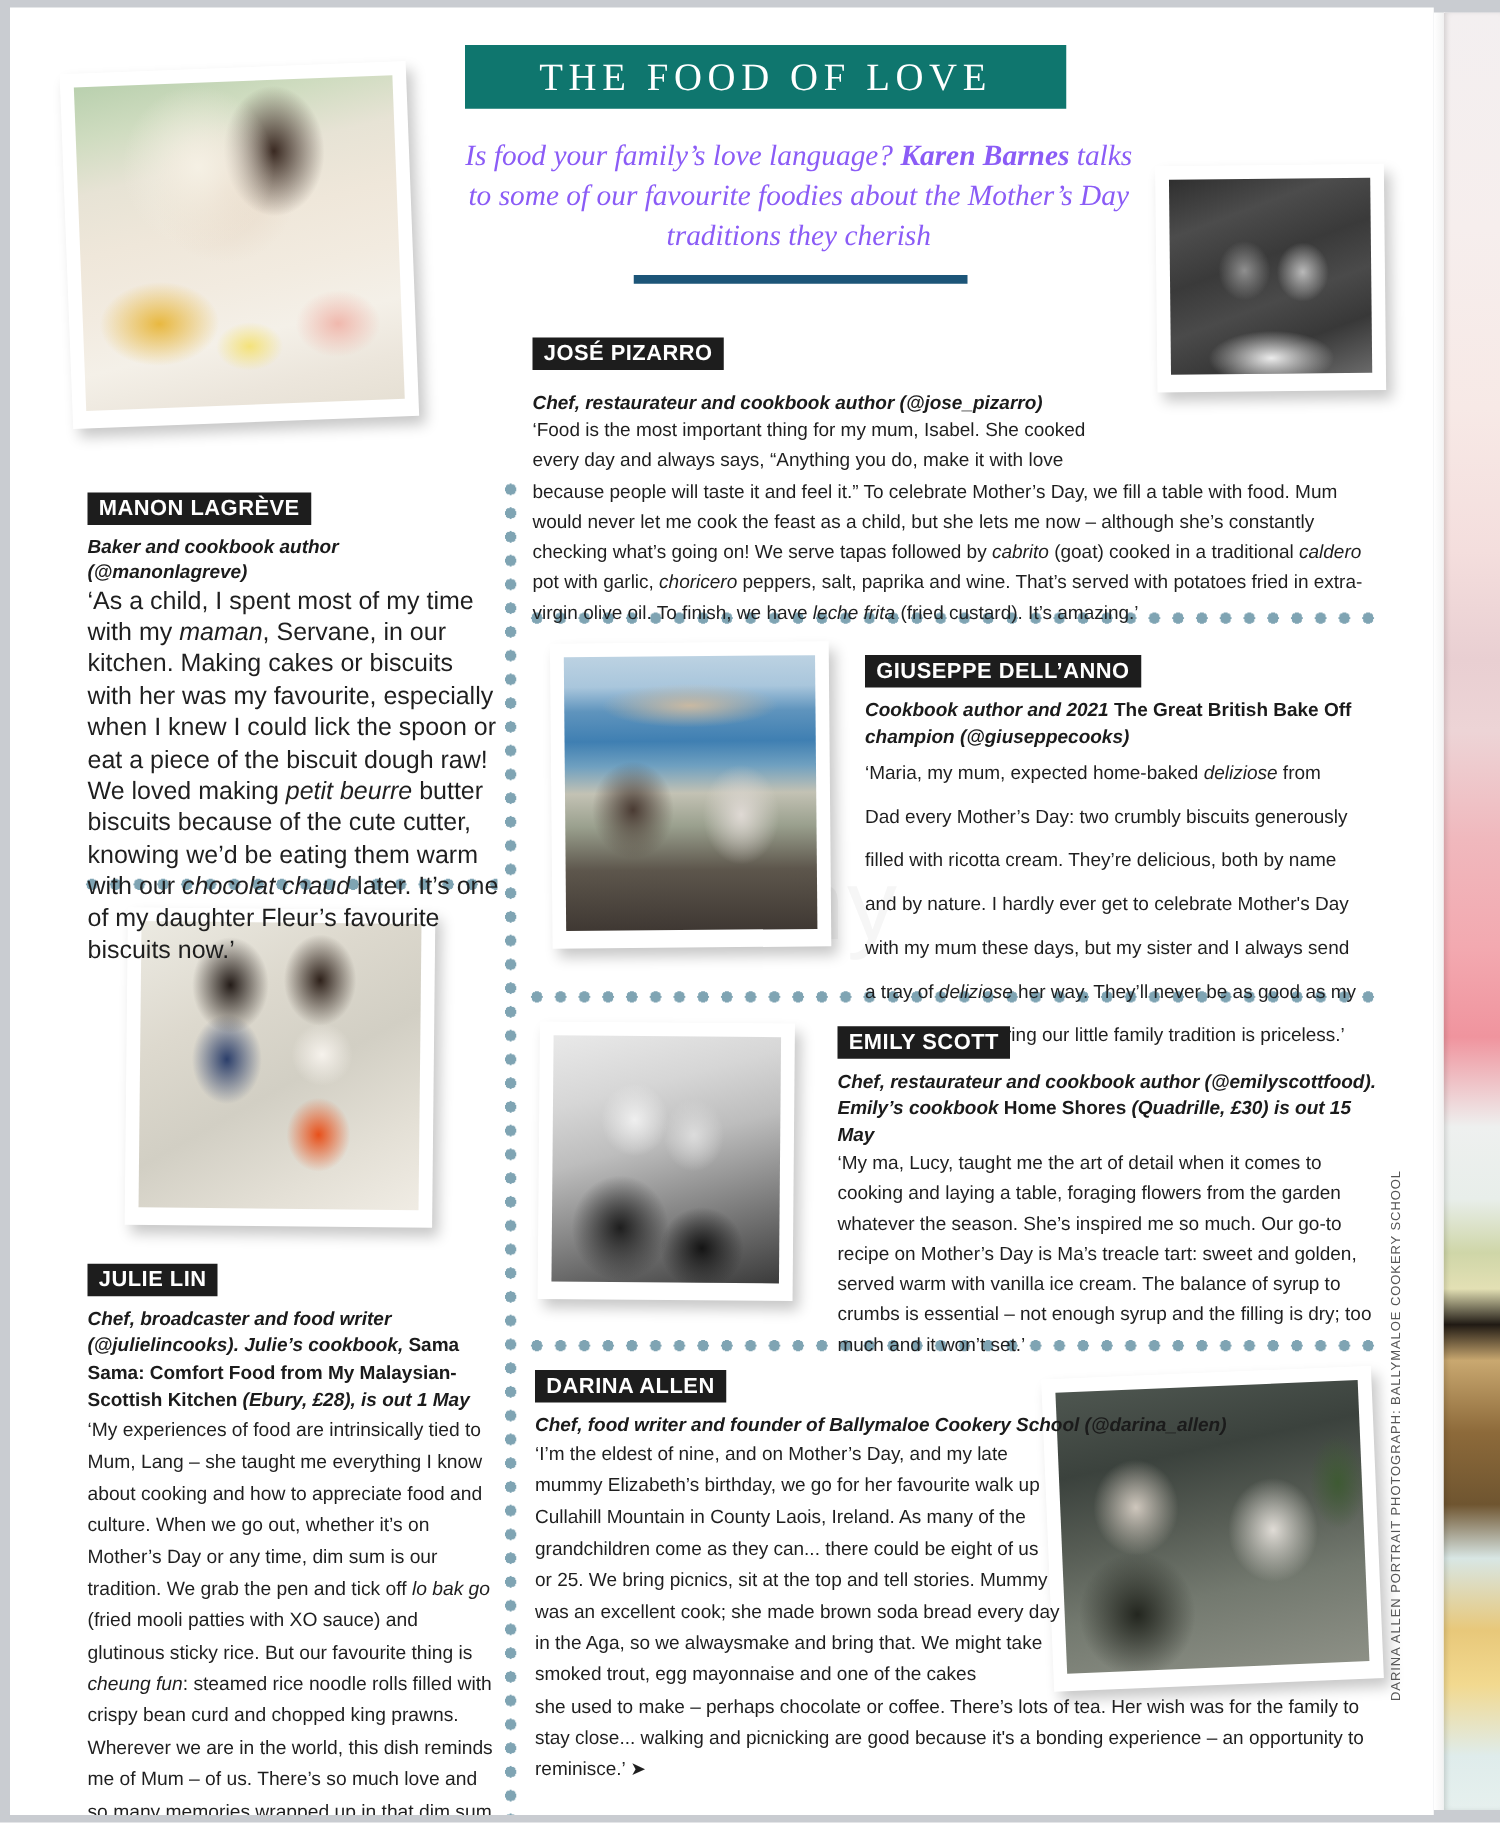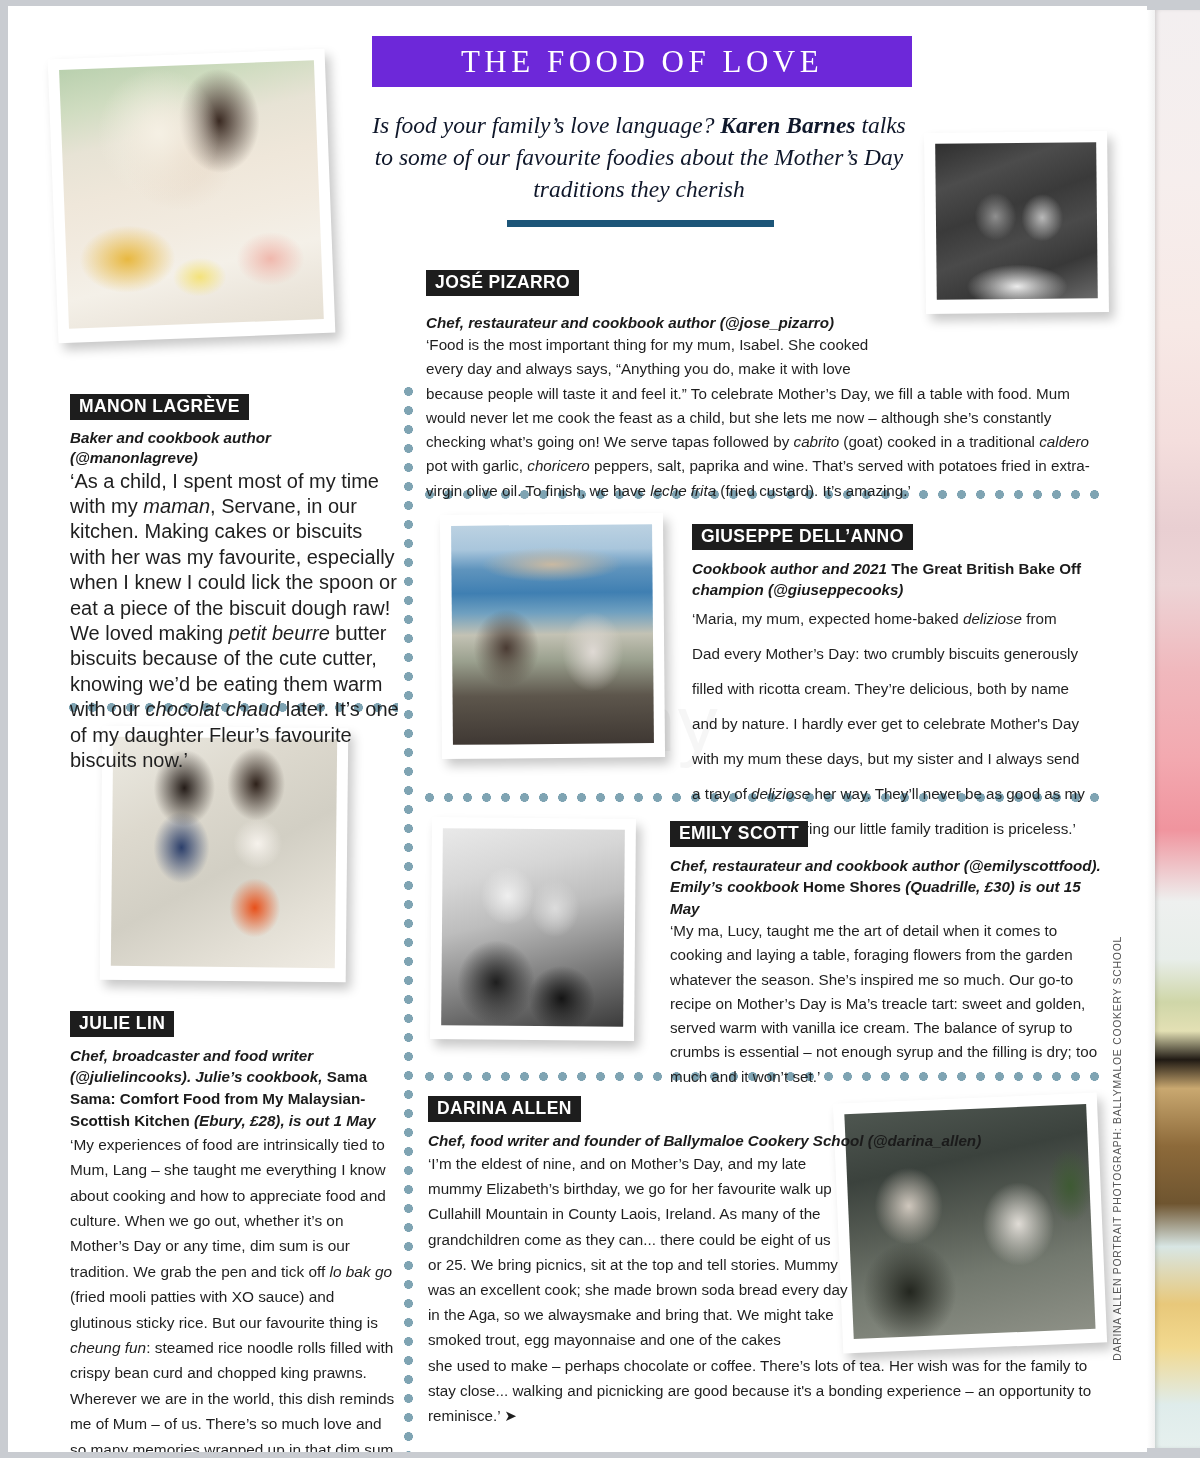--- a/index.html
+++ b/index.html
@@ -42,43 +42,43 @@
     position: absolute;
     left: 1147px; top: 10px;
     width: 9px; height: 1438px;
     background: linear-gradient(to right, #ffffff, #f0f0f0);
   }
 
   
   #headline-bar {
     position: absolute;
     left: 364px; top: 30px;
-    width: 540px; height: 51px;
-    background: #6d28d9;
+    width: 481px; height: 51px;
+    background: #0f766e;
     display: flex; align-items: center; justify-content: center;
   }
   #headline {
     font-family: "Liberation Serif", serif;
     color: #ffffff;
     font-size: 31px;
     letter-spacing: 4.5px;
     font-weight: 400;
     white-space: nowrap;
   }
 
   #standfirst {
     position: absolute;
     left: 356px; top: 103px;
     width: 550px;
     text-align: center;
     font-family: "Liberation Serif", serif;
     font-style: italic;
     font-size: 23.5px;
     line-height: 32px;
-    color: #0f172a;
+    color: #8b5cf6;
   }
   #standfirst b { font-weight: 700; font-style: italic; }
 
   #blue-rule {
     position: absolute;
     left: 499px; top: 214px;
     width: 267px; height: 7px;
     background: #1c5578;
   }
 

